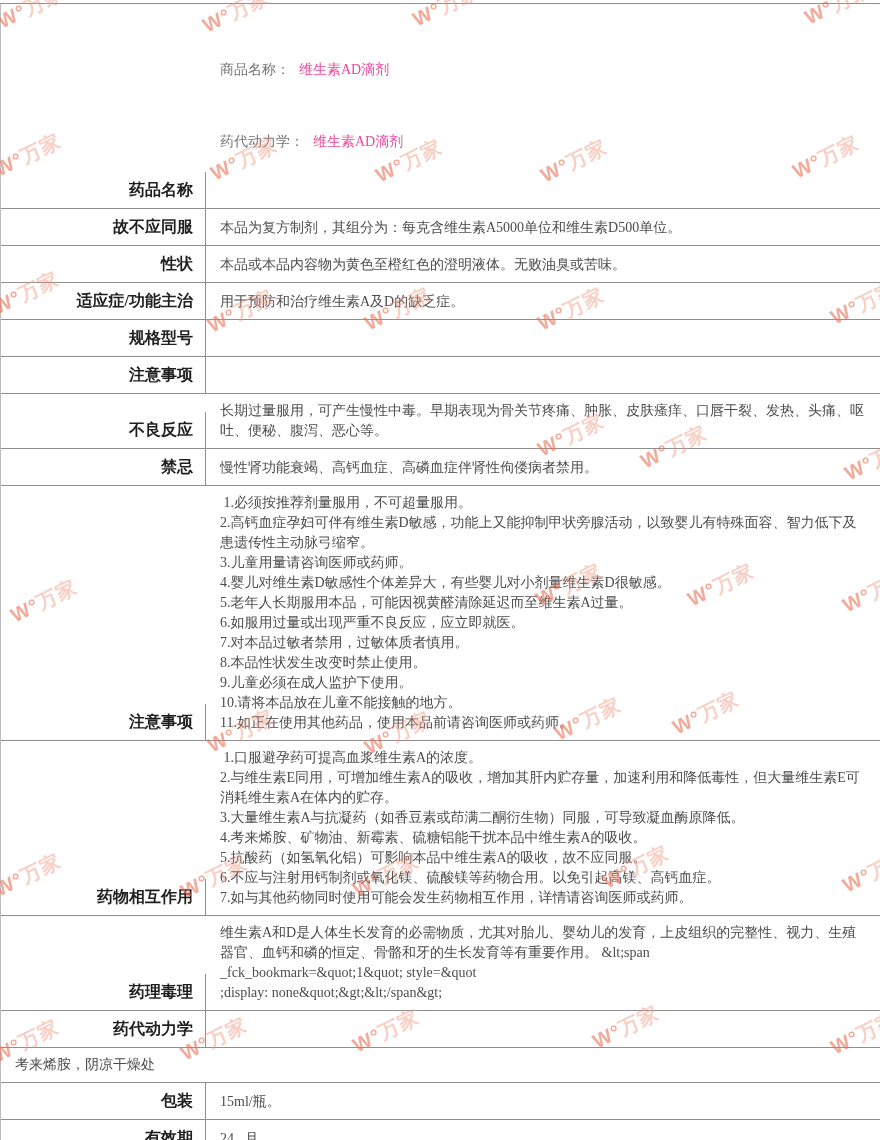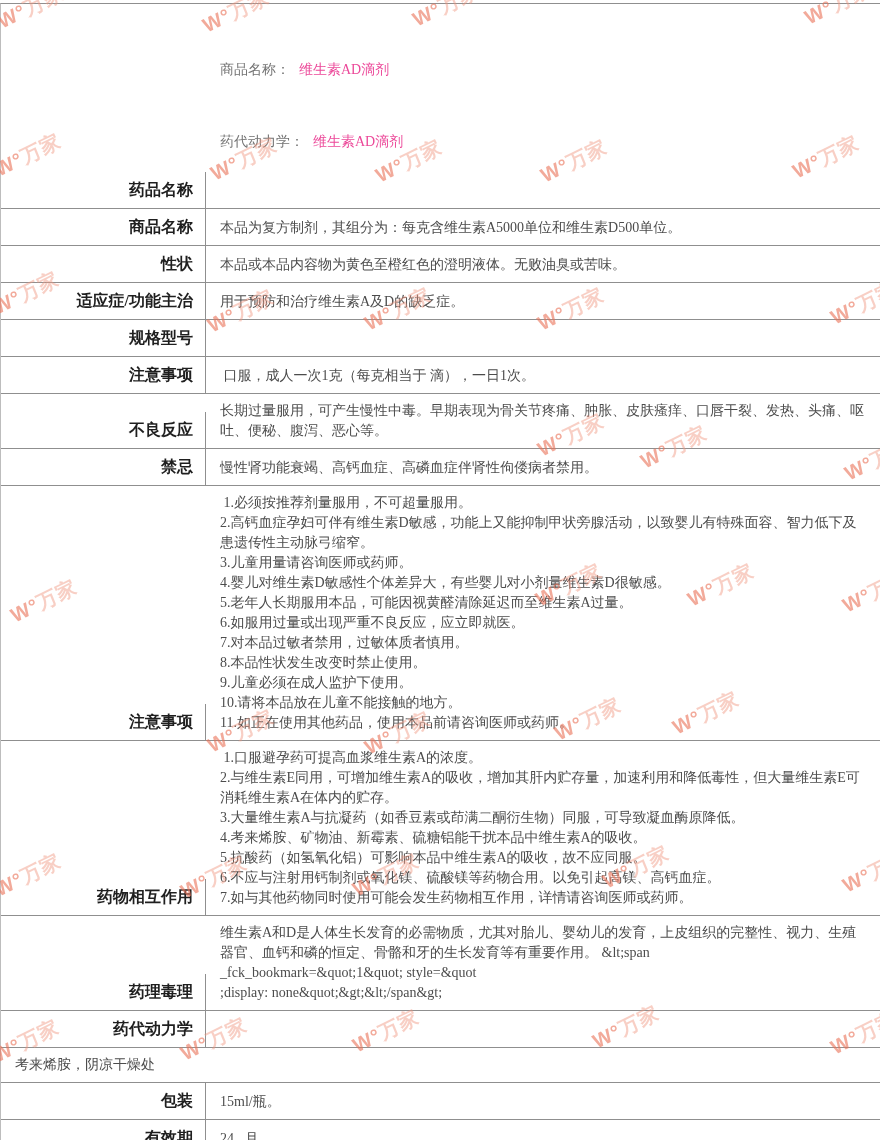--- a/index.html
+++ b/index.html
@@ -54,41 +54,40 @@
 
     <div class="row">
       <div class="cell label">药品名称</div>
       <div class="cell content tall">
         <div class="name-line"><span class="sub-key">商品名称：</span><span class="sub-val">维生素AD滴剂</span></div>
         <div class="name-line"><span class="sub-key">药代动力学：</span><span class="sub-val">维生素AD滴剂</span></div>
       </div>
     </div>
 
     <div class="row">
-      <div class="cell label">商品名称</div>
+      <div class="cell label">故不应同服</div>
       <div class="cell content">本品为复方制剂，其组分为：每克含维生素A5000单位和维生素D500单位。</div>
     </div>
 
     <div class="row">
       <div class="cell label">性状</div>
       <div class="cell content">本品或本品内容物为黄色至橙红色的澄明液体。无败油臭或苦味。</div>
     </div>
 
     <div class="row">
       <div class="cell label">适应症/功能主治</div>
       <div class="cell content">用于预防和治疗维生素A及D的缺乏症。</div>
     </div>
 
     <div class="row">
       <div class="cell label">规格型号</div>
     </div>
 
     <div class="row">
       <div class="cell label">注意事项</div>
-      <div class="cell content"> 口服，成人一次1克（每克相当于 滴），一日1次。</div>
     </div>
 
     <div class="row">
       <div class="cell label">不良反应</div>
       <div class="cell content">长期过量服用，可产生慢性中毒。早期表现为骨关节疼痛、肿胀、皮肤瘙痒、口唇干裂、发热、头痛、呕吐、便秘、腹泻、恶心等。</div>
     </div>
 
     <div class="row">
       <div class="cell label">禁忌</div>
       <div class="cell content">慢性肾功能衰竭、高钙血症、高磷血症伴肾性佝偻病者禁用。</div>

